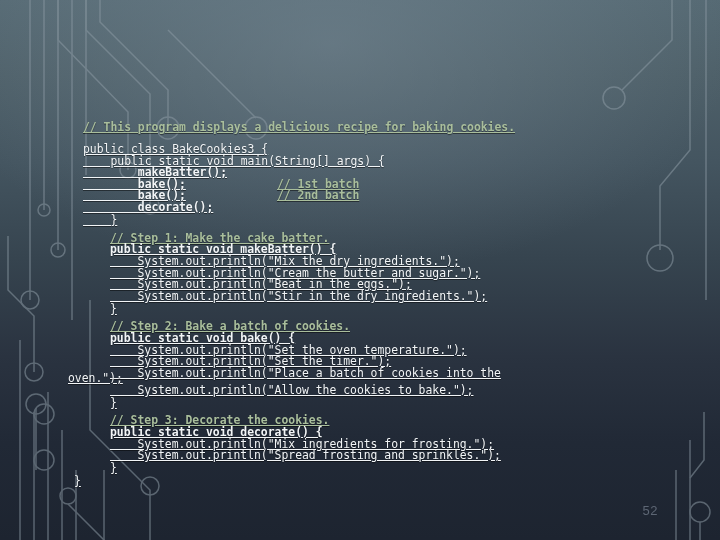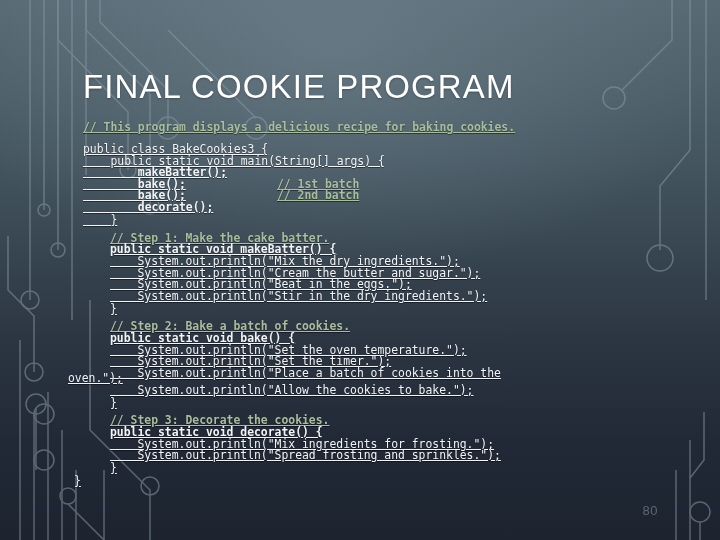--- a/index.html
+++ b/index.html
@@ -133,19 +133,18 @@
       <circle cx="660" cy="258" r="13"></circle>
 
       <path d="M676,470 L676,556"></path>
       <path d="M690,440 L690,556"></path>
       <path d="M704,412 L704,460 L690,478"></path>
       <circle cx="700" cy="512" r="10"></circle>
       <path d="M700,522 L700,556"></path>
     </g>
   </svg>
 
-  <div class="title">FINAL COOKIE PROGRAM</div>
 
   <div class="code" id="code-block"><div class="ln cmt" style="left: 83px; top: 122px;">// This program displays a delicious recipe for baking cookies.</div><div class="ln plain" style="left: 83px; top: 144px;">public class BakeCookies3 {</div><div class="ln plain" style="left: 83px; top: 156px;">    public static void main(String[] args) {</div><div class="ln bold" style="left: 83px; top: 167px;">        makeBatter();</div><div class="ln bold" style="left: 83px; top: 179px;">        bake();</div><div class="ln cmt" style="left: 277px; top: 179px;">// 1st batch</div><div class="ln bold" style="left: 83px; top: 190px;">        bake();</div><div class="ln cmt" style="left: 277px; top: 190px;">// 2nd batch</div><div class="ln bold" style="left: 83px; top: 202px;">        decorate();</div><div class="ln plain" style="left: 83px; top: 215px;">    }</div><div class="ln cmt" style="left: 110px; top: 233px;">// Step 1: Make the cake batter.</div><div class="ln bold" style="left: 110px; top: 244px;">public static void makeBatter() {</div><div class="ln plain" style="left: 110px; top: 256px;">    System.out.println("Mix the dry ingredients.");</div><div class="ln plain" style="left: 110px; top: 268px;">    System.out.println("Cream the butter and sugar.");</div><div class="ln plain" style="left: 110px; top: 279px;">    System.out.println("Beat in the eggs.");</div><div class="ln plain" style="left: 110px; top: 291px;">    System.out.println("Stir in the dry ingredients.");</div><div class="ln plain" style="left: 110px; top: 304px;">}</div><div class="ln cmt" style="left: 110px; top: 321px;">// Step 2: Bake a batch of cookies.</div><div class="ln bold" style="left: 110px; top: 333px;">public static void bake() {</div><div class="ln plain" style="left: 110px; top: 345px;">    System.out.println("Set the oven temperature.");</div><div class="ln plain" style="left: 110px; top: 356px;">    System.out.println("Set the timer.");</div><div class="ln plain" style="left: 110px; top: 368px;">    System.out.println("Place a batch of cookies into the</div><div class="ln plain" style="left: 68px; top: 373px;">oven.");</div><div class="ln plain" style="left: 110px; top: 385px;">    System.out.println("Allow the cookies to bake.");</div><div class="ln plain" style="left: 110px; top: 398px;">}</div><div class="ln cmt" style="left: 110px; top: 415px;">// Step 3: Decorate the cookies.</div><div class="ln bold" style="left: 110px; top: 427px;">public static void decorate() {</div><div class="ln plain" style="left: 110px; top: 439px;">    System.out.println("Mix ingredients for frosting.");</div><div class="ln plain" style="left: 110px; top: 450px;">    System.out.println("Spread frosting and sprinkles.");</div><div class="ln plain" style="left: 110px; top: 463px;">}</div><div class="ln plain" style="left: 74px; top: 476px;">}</div></div>
 
-  <div class="pagenum">80</div>
+  <div class="pagenum">52</div>
 
 </div>
 
 </body></html>

